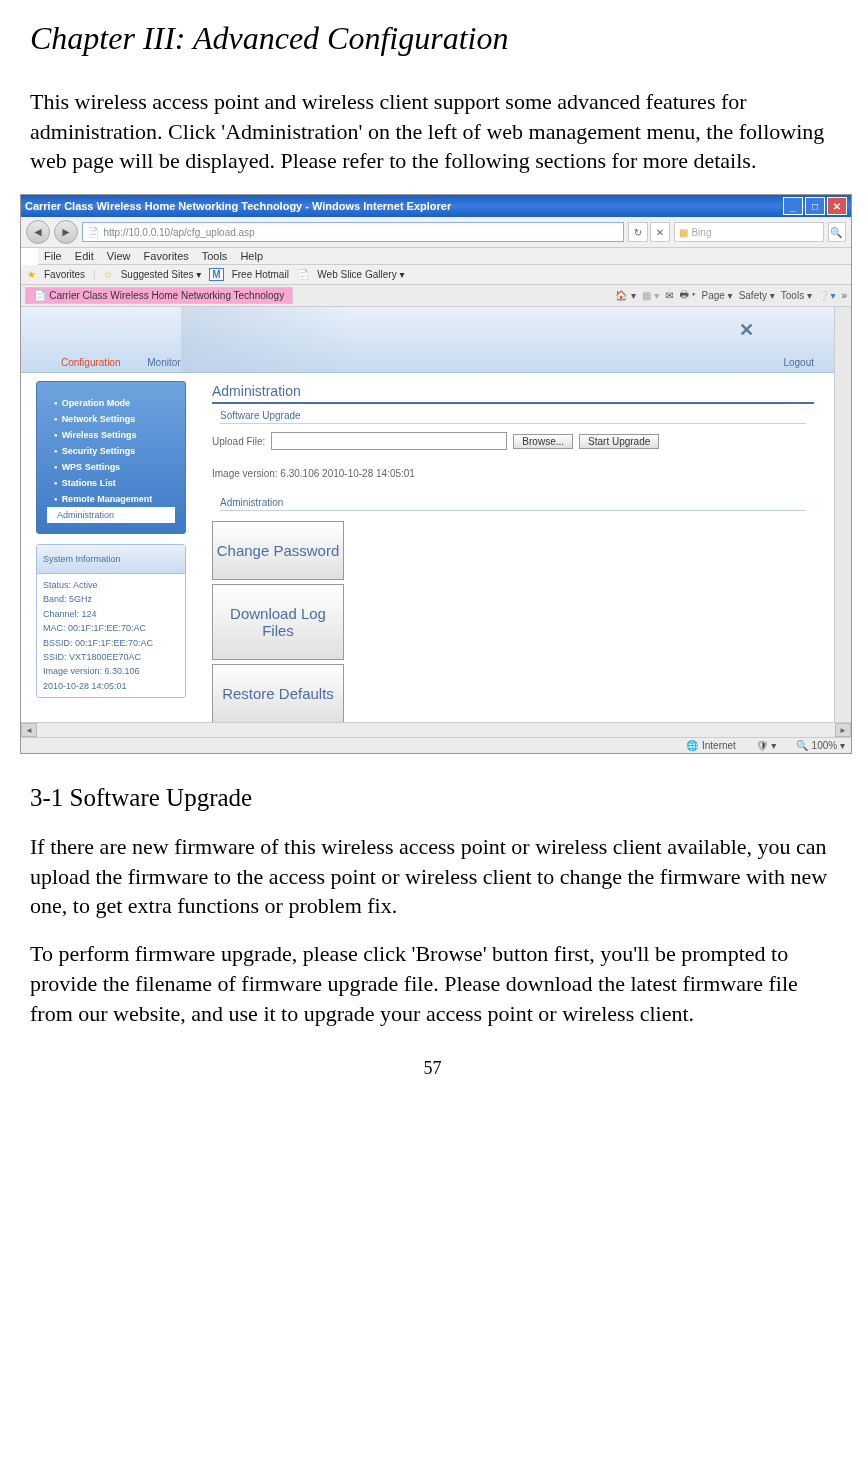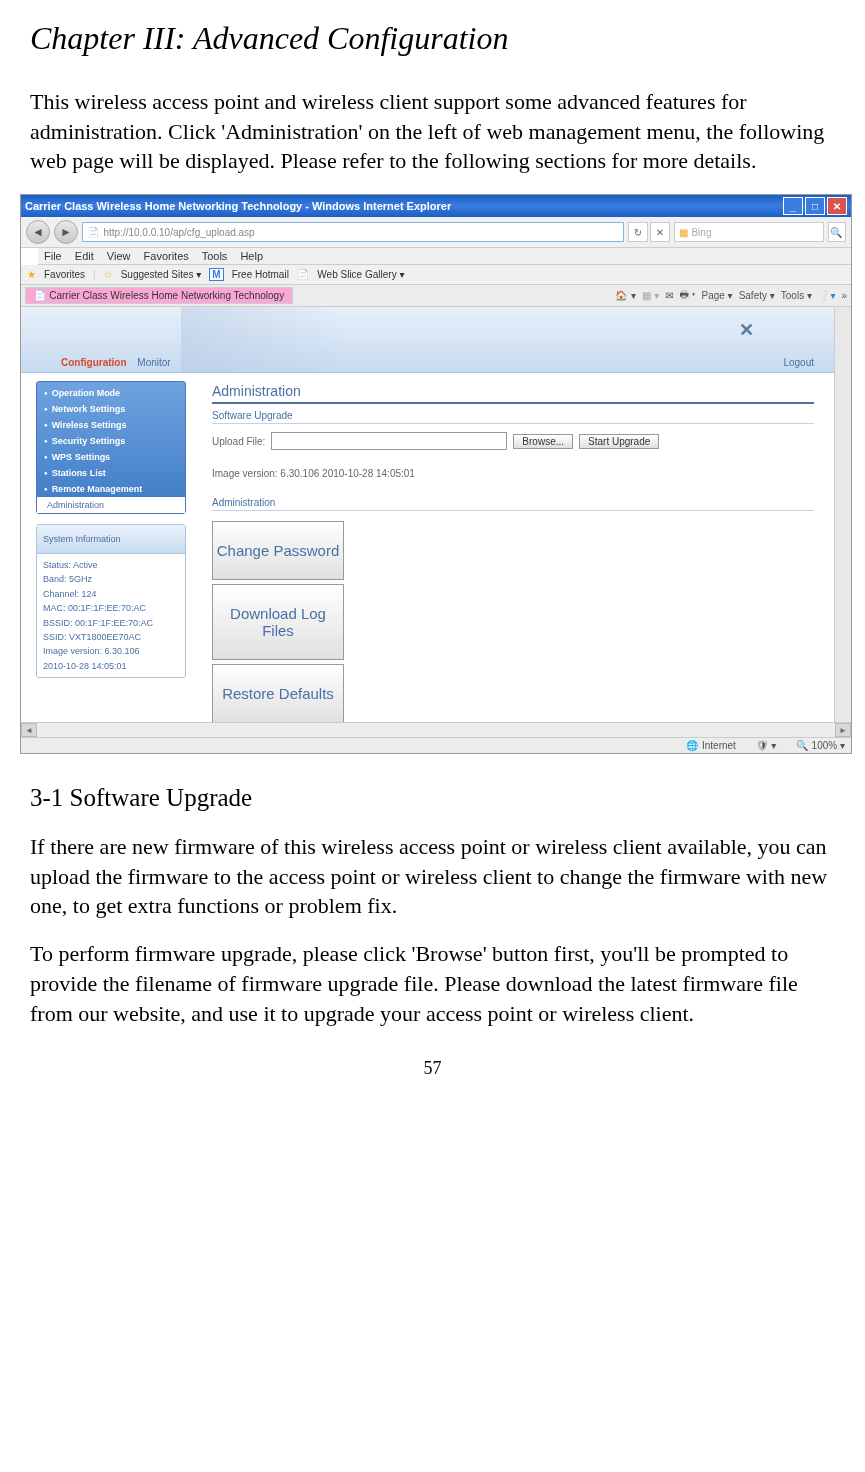--- a/index.html
+++ b/index.html
@@ -136,41 +136,41 @@
   .banner {
     height: 65px;
     background: linear-gradient(#e8f0fa,#c6daf0);
     border-bottom: 1px solid #a9c2e0;
     position: relative;
   }
   .banner-tabs {
     position:absolute; left:40px; bottom:4px;
     font-size:10px;
   }
-  .banner-tabs .cfg { color:#d94a2a; margin-right:8px; font-weight:bold; }
+  .banner-tabs .cfg { color:#d94a2a; margin-right:24px; font-weight:normal; }
   .banner-tabs .mon { color:#4a6fa5; }
   .banner .logout {
     position:absolute; right:20px; bottom:4px;
     color:#4a6fa5; font-size:10px;
   }
   .banner .silhouette {
     position:absolute; left:160px; top:0; width:170px; height:65px;
     background: linear-gradient(90deg, rgba(180,200,225,0.5), rgba(180,200,225,0));
   }
   .banner .x-icon {
     position:absolute; right:80px; top:12px;
     color:#5d7a9e; font-size:18px; font-weight:bold;
   }
   .body-flex { display:flex; }
   .sidebar { width: 150px; padding: 8px 6px 8px 15px; }
   .nav-box {
     background: linear-gradient(#6fa3e0,#3d7ac5);
     border: 1px solid #4a78b5;
     border-radius: 3px;
-    padding: 3px;
+    padding: 13px;
     margin-bottom: 10px;
     color:#fff;
     font-size:9px;
   }
   .nav-box .nav-item {
     padding: 3px 4px;
     display:flex; align-items:center; gap:4px;
     font-weight:bold;
   }
   .nav-box .bullet { font-size:6px; }
@@ -203,21 +203,21 @@
     color: #4a6fa5; font-size: 14px;
     font-weight: normal;
     border-bottom: 2px solid #4a6fa5;
     padding-bottom: 3px;
     margin: 0 0 6px 0;
   }
   .sub-hd {
     color: #4a6fa5; font-size: 10px;
     border-bottom: 1px solid #c2d3e8;
     padding-bottom: 2px;
-    margin: 6px 0;
+    margin: 6px 8px;
   }
   .upload-row {
     display:flex; align-items:center; gap:6px;
     margin: 8px 0 18px 0;
     font-size:10px; color:#666;
   }
   .upload-row input[type=text] {
     width: 230px; height: 14px;
     border: 1px solid #999; background:#fff;
   }

